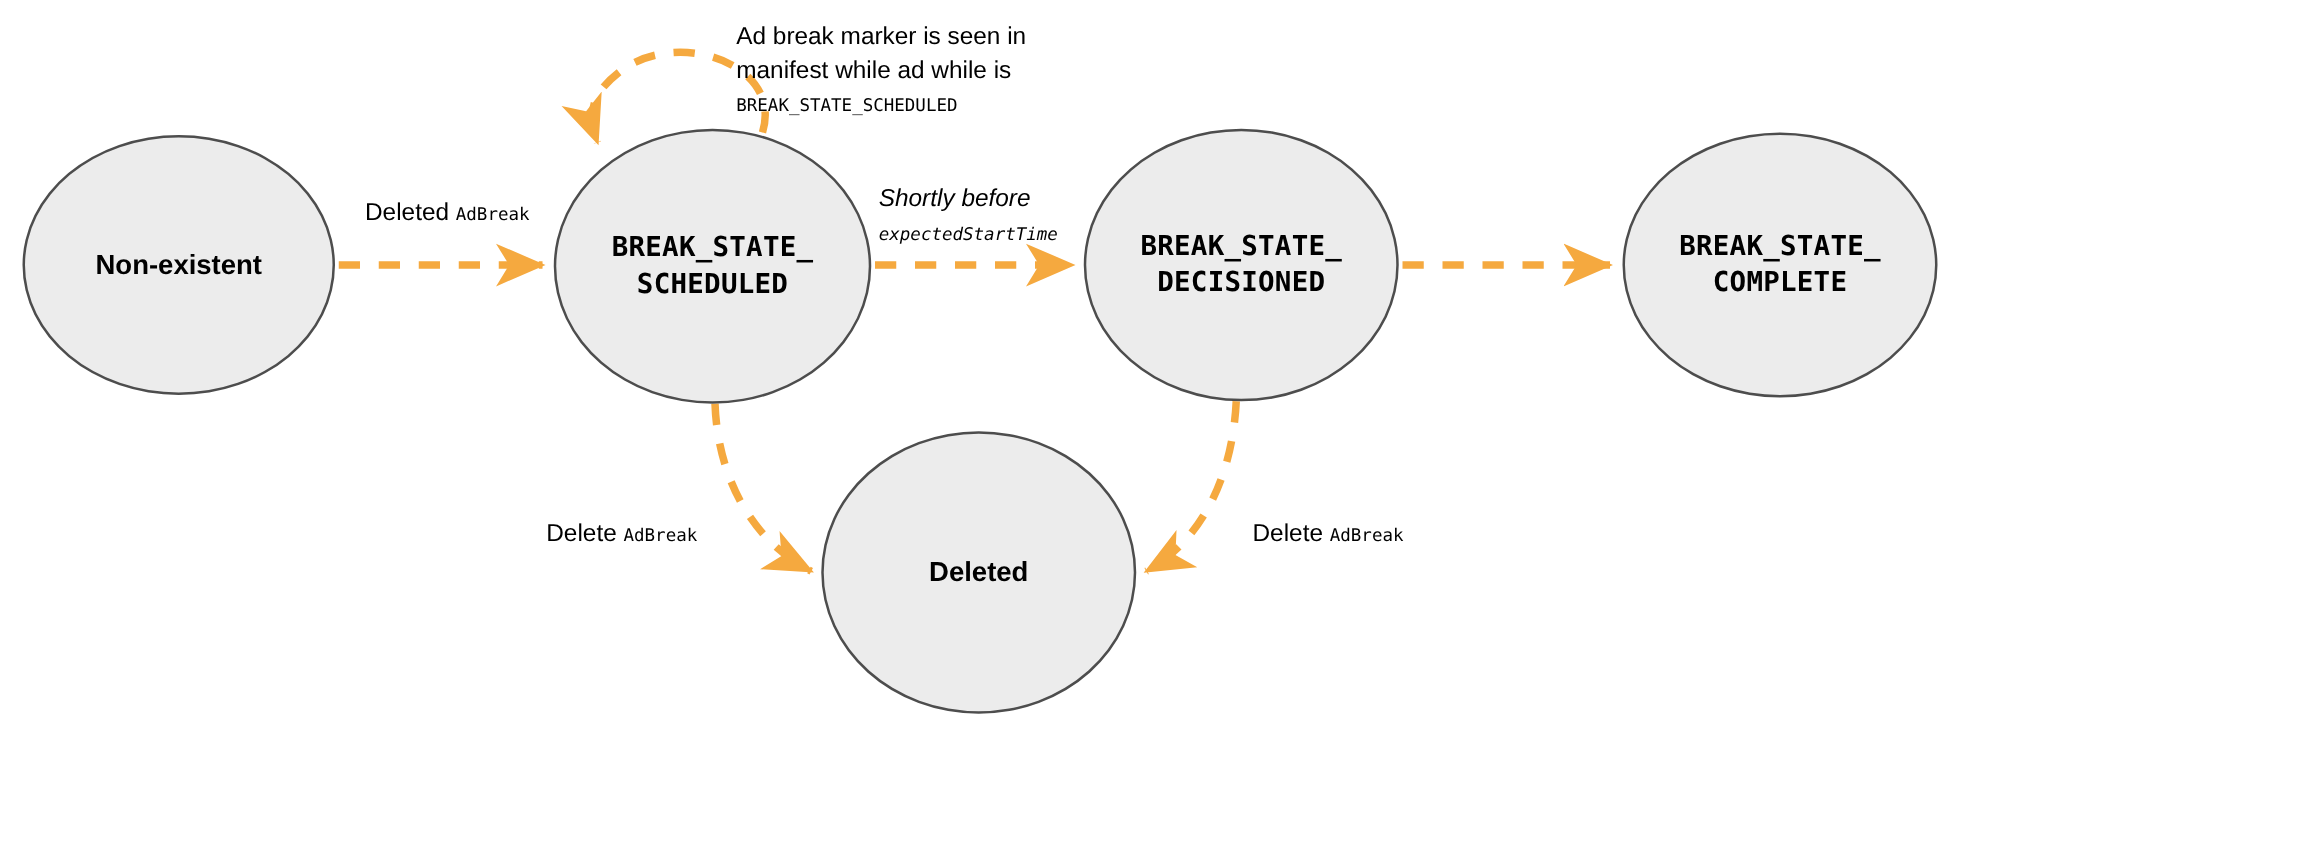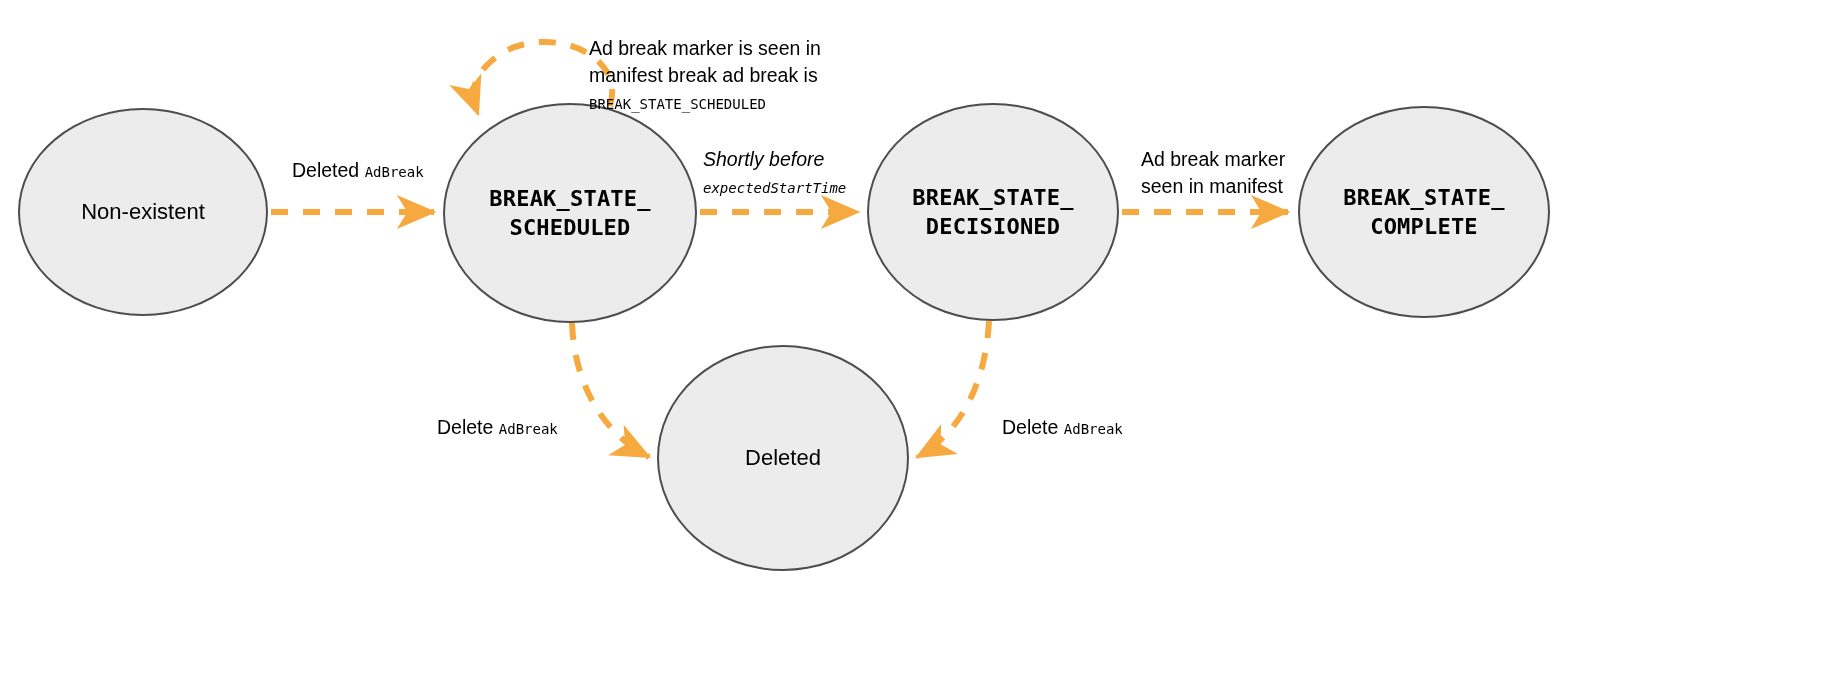--- a/index.html
+++ b/index.html
@@ -43,21 +43,21 @@
     pointer-events: none;
   }
   .node-label.mono {
     font-family: "DejaVu Sans Mono", "Liberation Mono", monospace;
     font-weight: bold;
     font-size: 22px;
     letter-spacing: 0.2px;
   }
   .node-label.sans {
     font-family: "Liberation Sans", sans-serif;
-    font-weight: normal;
+    font-weight: bold;
     font-size: 22px;
   }
   .edge-label {
     position: absolute;
     color: #000000;
     font-size: 19.5px;
     line-height: 1.38;
     font-family: "Liberation Sans", sans-serif;
     white-space: pre;
   }
@@ -110,23 +110,22 @@
     <div class="node-label mono">BREAK_STATE_
 COMPLETE</div>
   </div>
 
   <div class="node" style="left:657px; top:345px; width:252px; height:226px;text-align:right;">
     <div class="node-label sans">Deleted</div>
   </div>
 
   <div class="edge-label left" style="left:292px; top:157px;"><span>Deleted </span><span class="mono">AdBreak</span></div>
 
-  <div class="edge-label left" style="left:589px; top:35px;"><span>Ad break marker is seen in</span><br><span>manifest break ad break is</span><br><span class="mono">BREAK_STATE_SCHEDULED</span></div>
+  <div class="edge-label left" style="left:589px; top:16px;"><span>Ad break marker is seen in</span><br><span>manifest while ad while is</span><br><span class="mono">BREAK_STATE_SCHEDULED</span></div>
 
   <div class="edge-label left" style="left:703px; top:146px;font-style:italic;"><span>Shortly before</span><br><span class="mono">expectedStartTime</span></div>
 
-  <div class="edge-label left" style="left:1141px; top:146px;"><span>Ad break marker</span><br><span>seen in manifest</span></div>
 
   <div class="edge-label left" style="left:437px; top:414px;"><span>Delete </span><span class="mono">AdBreak</span></div>
 
   <div class="edge-label left" style="left:1002px; top:414px;"><span>Delete </span><span class="mono">AdBreak</span></div>
 
 </div>
 
 </body></html>

